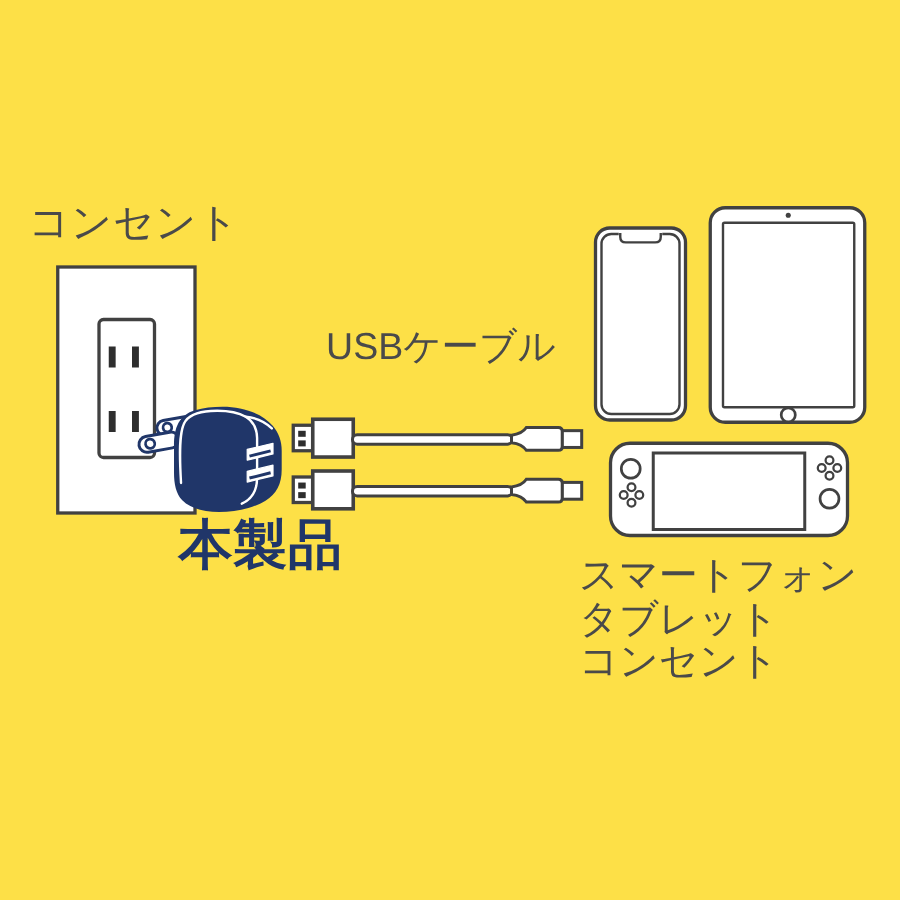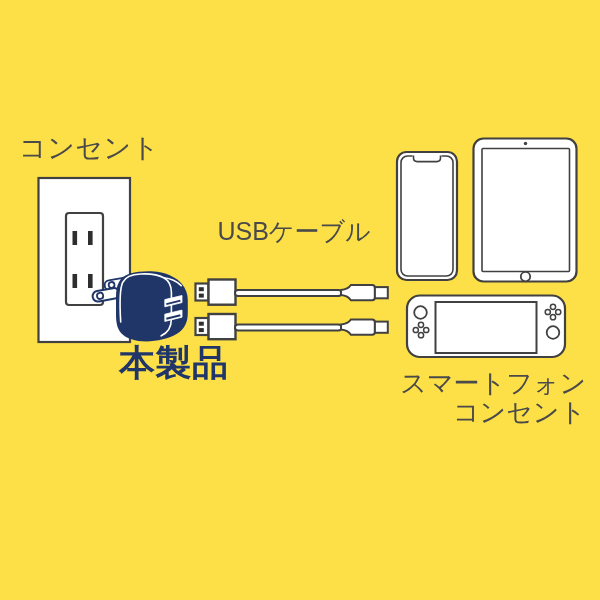--- a/index.html
+++ b/index.html
@@ -32,21 +32,21 @@
   }
   .cable-label{
     left:194px;top:216px;
     width:200px;
     text-align:center;
     font-size:25px;line-height:30px;
   }
   .devices-label{
     left:386px;top:369px;
     width:200px;
-    text-align:right;
+    text-align:left;
     font-size:26px;line-height:28.5px;
   }
 </style>
 </head>
 <body>
 
 <div class="stage">
 
   <svg width="600" height="600" viewBox="0 0 600 600">
 
@@ -156,16 +156,17 @@
   <div class="label outlet-label">コンセント</div>
 
   <div class="label product-label">本製品</div>
 
   <div class="label cable-label">
     <div>USBケーブル</div>
   </div>
 
   <div class="label devices-label">
     <div>スマートフォン</div>
+    <div>タブレット</div>
     <div>コンセント</div>
   </div>
 
 </div>
 
 </body></html>

